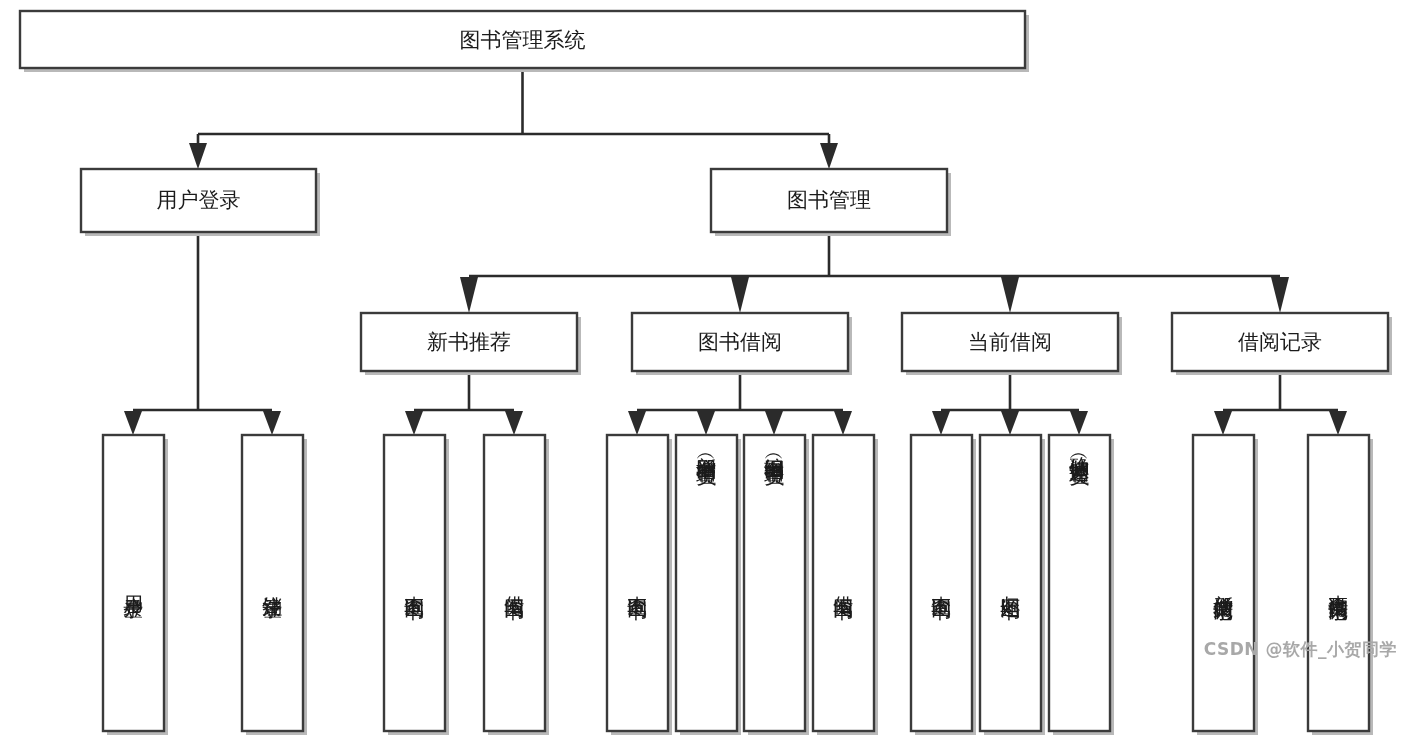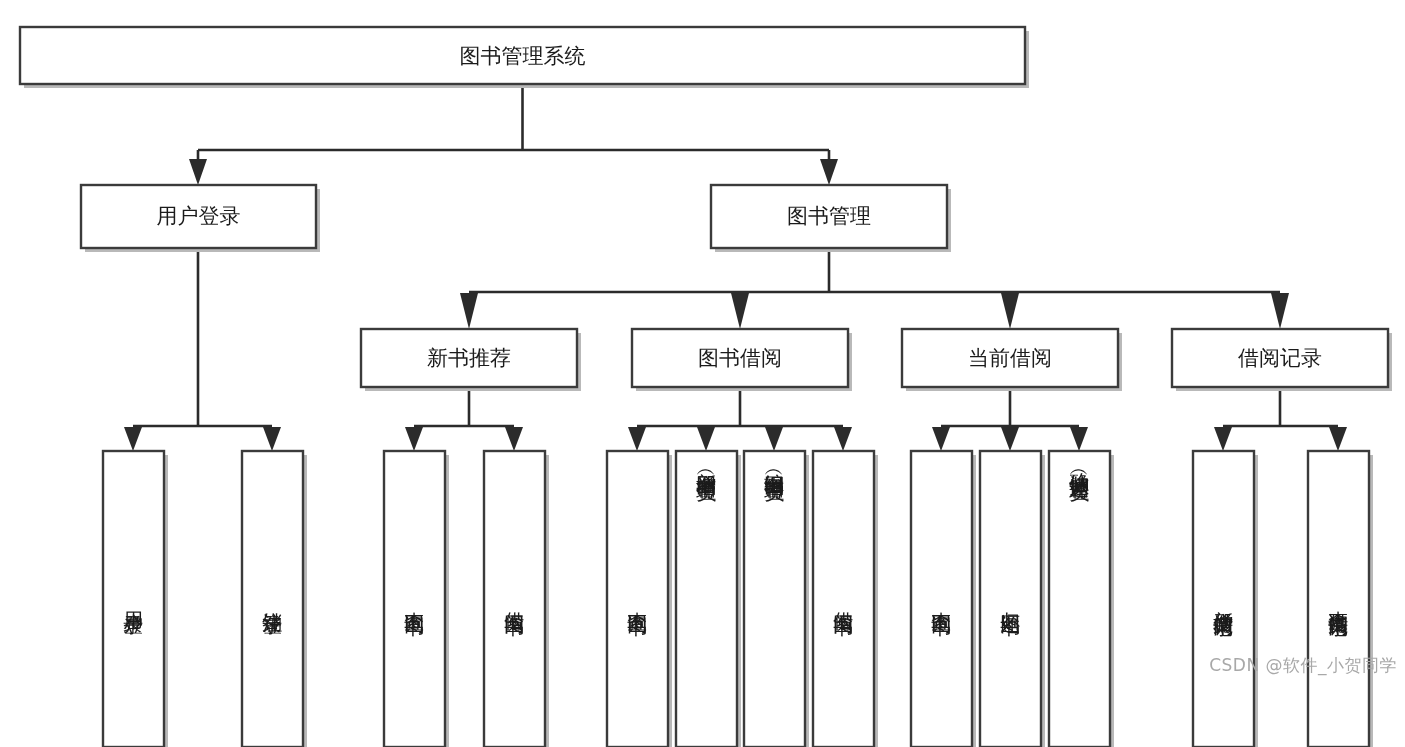--- a/index.html
+++ b/index.html
@@ -11,21 +11,20 @@
     width: 1405px;
     height: 747px;
     font-family: "DejaVu Sans", "Liberation Sans", sans-serif;
     overflow: hidden;
     position: relative;
   }
   #diagram-root {
     position: relative;
     width: 1405px;
     height: 669px;
-    margin-top: 16px;
   }
   svg#tree-svg {
     position: absolute;
     left: 0;
     top: 0;
     width: 1405px;
     height: 747px;
   }
   .node-box {
     fill: #ffffff;
@@ -70,20 +69,21 @@
   }
   #watermark {
     position: absolute;
     right: 8px;
     bottom: 8px;
     font-family: "DejaVu Sans", "Liberation Sans", sans-serif;
     font-size: 17px;
     color: #a8a8a8;
     letter-spacing: 0.5px;
     white-space: nowrap;
+    font-weight: bold;
   }
 </style>
 </head>
 <body>
 
 <div id="diagram-root">
 
   <svg id="tree-svg" viewBox="0 0 1405 747">
 
     <g>

